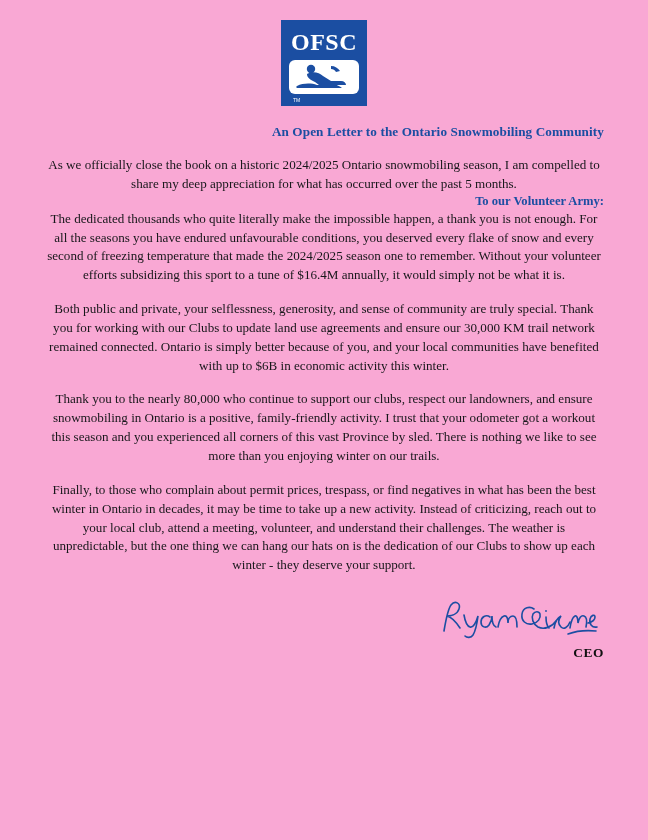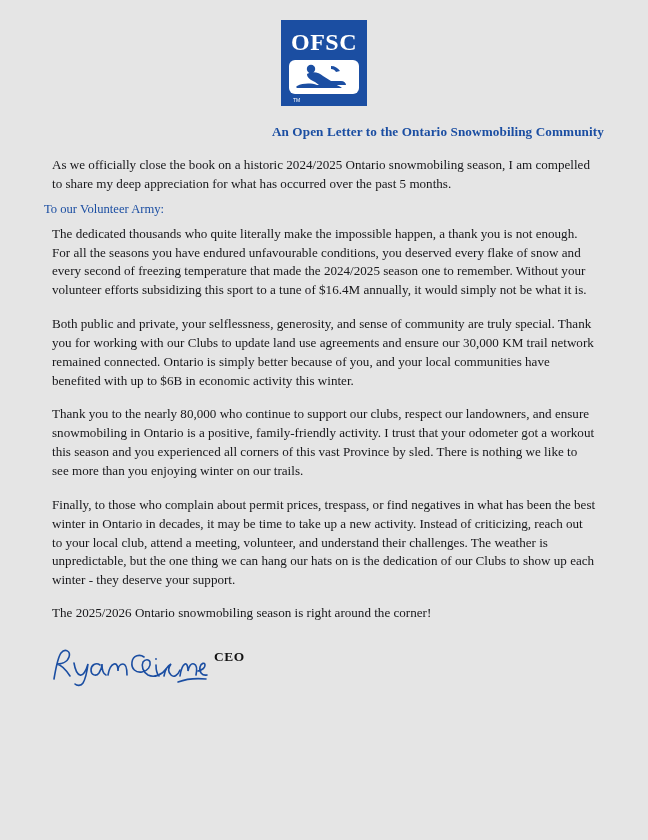--- a/index.html
+++ b/index.html
@@ -12,21 +12,21 @@
     min-height: 840px;
     font-family: "Liberation Serif", serif;
     color: #1b1b1b;
   }
   .page {
     width: 648px;
     min-height: 840px;
     box-sizing: border-box;
     padding: 14px 44px 10px 44px;
     position: relative;
-    background: #e5e5e5;
+    background: #f9a8d4;
   }
 
   
   .logo-wrap {
     display: flex;
     justify-content: center;
     margin-top: 6px;
     margin-bottom: 18px;
   }
   .logo {
@@ -41,46 +41,46 @@
   
   .doc-title {
     text-align: right;
     color: #1b4ea2;
     font-weight: bold;
     font-size: 13.2px;
     letter-spacing: 0.1px;
     margin: 0 0 16px 0;
   }
   .section-head {
-    text-align: left;
+    text-align: right;
     color: #1b4ea2;
-    font-weight: normal;
+    font-weight: bold;
     font-size: 12.6px;
     margin: 0 0 1px 0;
   }
 
   
   p.body {
-    text-align: left;
+    text-align: center;
     font-size: 13.1px;
     line-height: 1.44;
-    margin: 8px;
+    margin: 0;
     color: #17171a;
   }
   .block { margin-bottom: 15px; }
   .block-tight { margin-bottom: 14px; }
   .intro { margin: 0 14px 17px 14px; }
   .para-indent { margin: 0 2px; }
 
   
   .sig-wrap {
     margin-top: 22px;
     display: flex;
-    flex-direction: row;
-    align-items: flex-start;
+    flex-direction: column;
+    align-items: flex-end;
   }
   .sig {
     width: 170px;
     height: 44px;
   }
   .sig-title {
     margin-top: 4px;
     font-weight: bold;
     font-size: 13.4px;
     letter-spacing: 0.6px;
@@ -127,21 +127,20 @@
 
   <div class="block">
     <p class="body para-indent">Thank you to the nearly 80,000 who continue to support our clubs, respect our landowners, and ensure snowmobiling in Ontario is a positive, family-friendly activity. I trust that your odometer got a workout this season and you experienced all corners of this vast Province by sled. There is nothing we like to see more than you enjoying winter on our trails.</p>
   </div>
 
   <div class="block-tight">
     <p class="body">Finally, to those who complain about permit prices, trespass, or find negatives in what has been the best winter in Ontario in decades, it may be time to take up a new activity. Instead of criticizing, reach out to your local club, attend a meeting, volunteer, and understand their challenges. The weather is unpredictable, but the one thing we can hang our hats on is the dedication of our Clubs to show up each winter - they deserve your support.</p>
   </div>
 
   <div>
-    <p class="body">The 2025/2026 Ontario snowmobiling season is right around the corner!</p>
   </div>
 
   <div class="sig-wrap">
     <span class="sig">
       <svg class="sig" viewBox="0 0 170 44" aria-hidden="true">
         <g fill="none" stroke="#1b4ea2" stroke-width="1.6" stroke-linecap="round">
 
           <path d="M10 34 C12 22 14 12 17 8 C21 3 27 6 25 12 C23 18 16 19 13 19 C18 20 22 25 26 31"></path>
           <path d="M30 18 C31 24 33 29 36 30 C39 31 42 26 44 19 C43 27 42 33 39 38 C37 41 33 41 31 39"></path>
           <path d="M56 20 C52 17 47 20 47 25 C47 30 52 32 55 28 C57 25 58 21 58 19 C58 24 59 29 62 30"></path>

